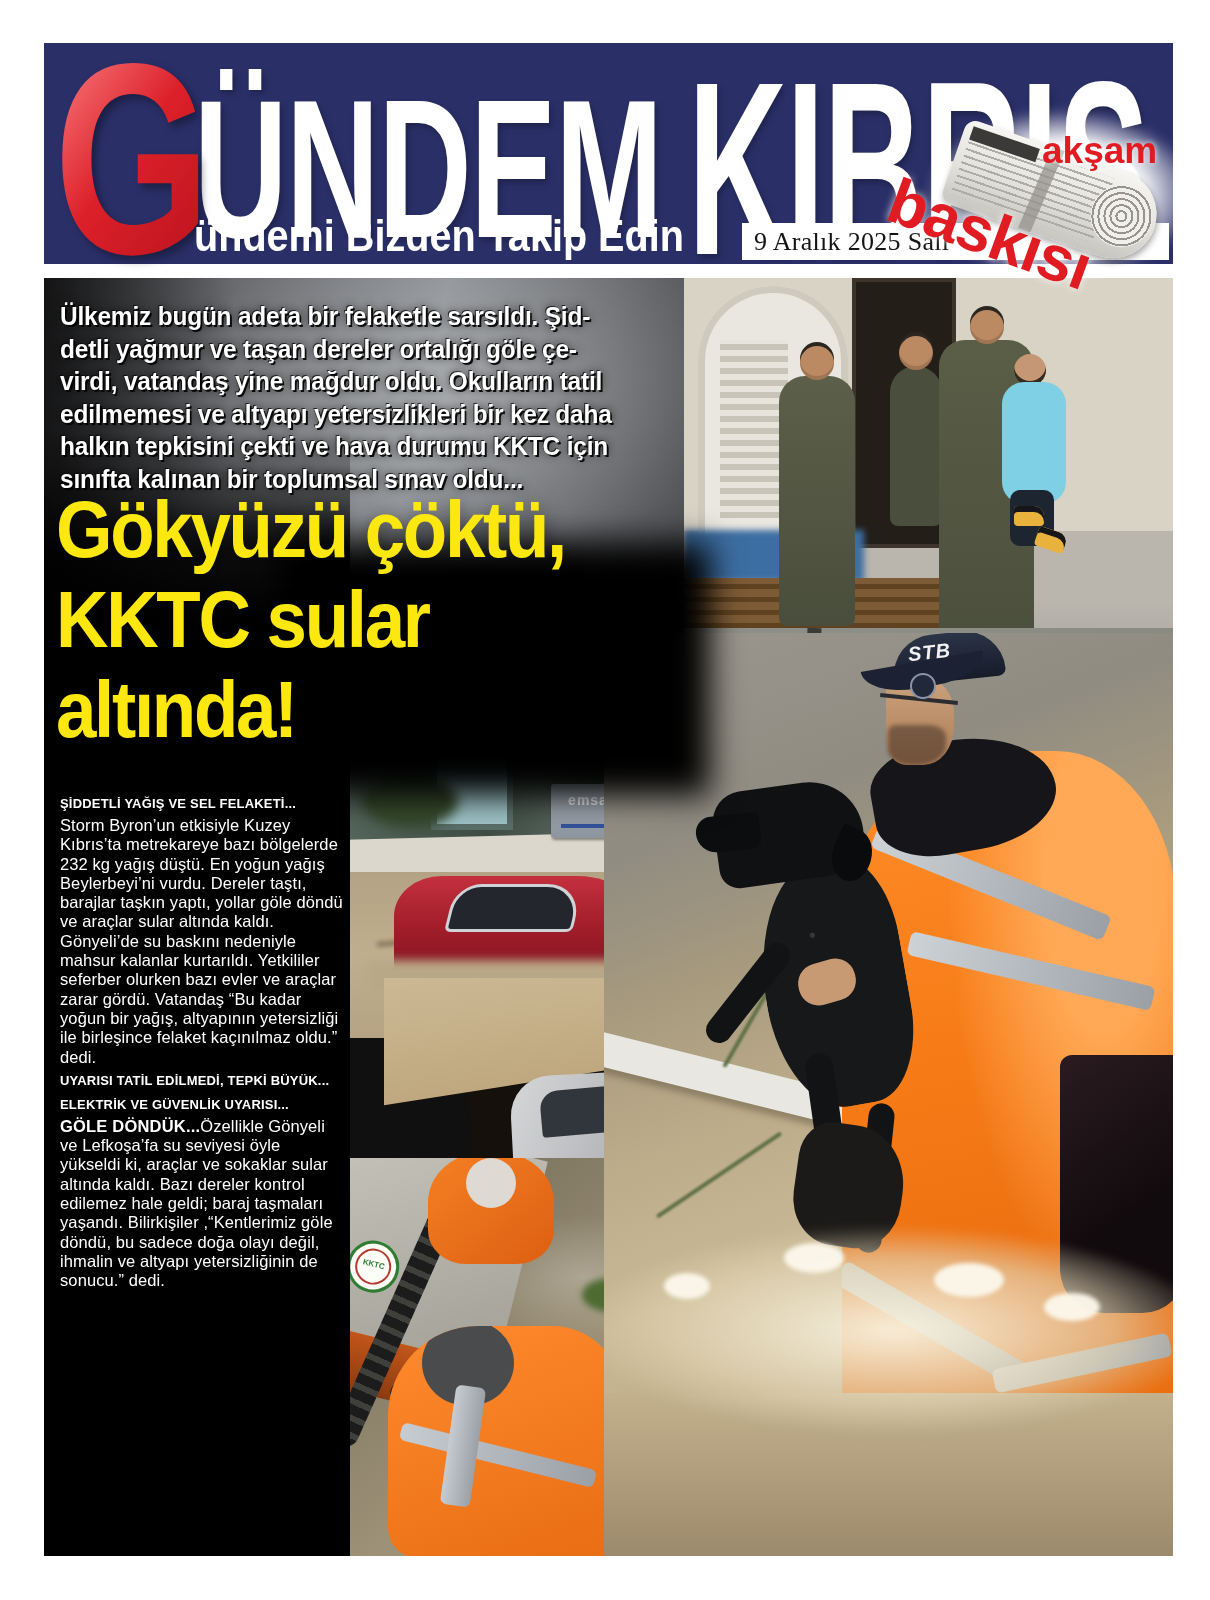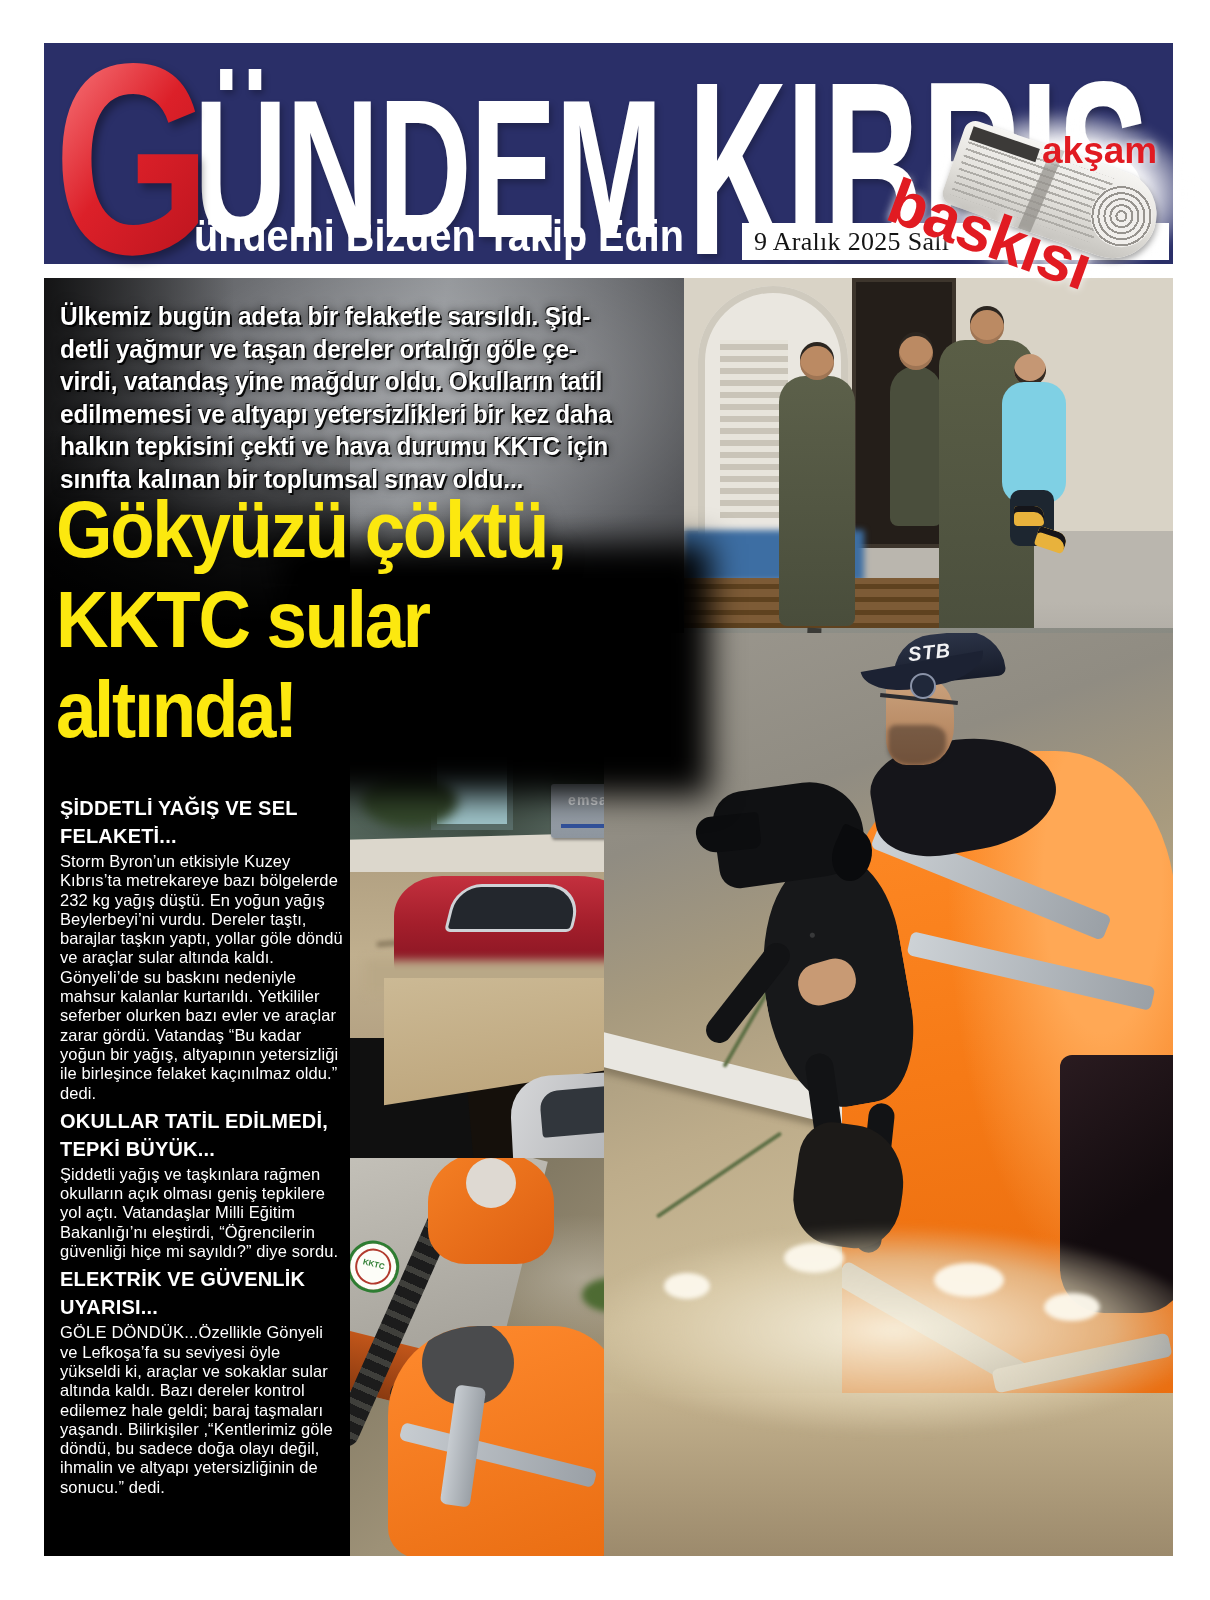--- a/index.html
+++ b/index.html
@@ -206,23 +206,23 @@
 
   
   .lead{left:16px;top:22px;z-index:20;color:#fff;font-weight:700;font-size:26px;line-height:32.5px;
       transform:scaleX(.94);transform-origin:left top;white-space:nowrap;letter-spacing:-.2px;
       text-shadow:2px 2px 0 rgba(0,0,0,.9),-1px -1px 0 rgba(0,0,0,.7),0 0 10px rgba(0,0,0,.8);}
   .headline{left:12px;top:207px;z-index:20;color:#fce80f;font-weight:800;font-size:79px;line-height:90px;
       transform:scaleX(.92);transform-origin:left top;white-space:nowrap;letter-spacing:-2.5px;
       text-shadow:0 4px 20px rgba(0,0,0,.55);}
   .article{left:16px;top:512px;width:284px;z-index:20;color:#fff;font-size:16.5px;line-height:19.3px;
       letter-spacing:.1px;}
-  .article h3{margin:4px 0 2px;font-size:20px;line-height:28px;font-weight:800;letter-spacing:.2px;}
+  .article h3{margin:4px 0 2px;font-size:13px;line-height:20px;font-weight:800;letter-spacing:.2px;}
   .article p{margin:0 0 2px;}
-  .article b{font-weight:400;letter-spacing:.2px;}
+  .article b{font-weight:700;letter-spacing:.2px;}
 </style>
 </head>
 <body>
 
 <div class="page">
 
   <div class="abs masthead">
     <div class="abs mast-g">G</div>
     <div class="abs mast-w1">ÜNDEM</div>
     <div class="abs mast-w2">KIBRIS</div>
@@ -386,20 +386,19 @@
 
     <div class="abs headline">
       <div>Gökyüzü çöktü,</div>
       <div>KKTC sular</div>
       <div>altında!</div>
     </div>
 
     <div class="abs article">
       <h3>ŞİDDETLİ YAĞIŞ VE SEL FELAKETİ...</h3>
       <p>Storm Byron’un etkisiyle Kuzey Kıbrıs’ta metrekareye bazı bölgelerde 232 kg yağış düştü. En yoğun yağış Beylerbeyi’ni vurdu. Dereler taştı, barajlar taşkın yaptı, yollar göle döndü ve araçlar sular altında kaldı. Gönyeli’de su baskını nedeniyle mahsur kalanlar kurtarıldı. Yetkililer seferber olurken bazı evler ve araçlar zarar gördü. Vatandaş “Bu kadar yoğun bir yağış, altyapının yetersizliği ile birleşince felaket kaçınılmaz oldu.” dedi.</p>
-      <h3>OKULLAR TATİL EDİLMEDİ, TEPKİ BÜYÜK...</h3>
-      <p>Şiddetli yağış ve taşkınlara rağmen okulların açık olması geniş tepkilere yol açtı. Vatandaşlar Milli Eğitim Bakanlığı’nı eleştirdi, “Öğrencilerin güvenliği hiçe mi sayıldı?” diye sordu.</p>
+      <h3>UYARISI TATİL EDİLMEDİ, TEPKİ BÜYÜK...</h3>
       <h3>ELEKTRİK VE GÜVENLİK UYARISI...</h3>
       <p><b>GÖLE DÖNDÜK...</b><span>Özellikle Gönyeli ve Lefkoşa’fa su seviyesi öyle yükseldi ki, araçlar ve sokaklar sular altında kaldı. Bazı dereler kontrol edilemez hale geldi; baraj taşmaları yaşandı. Bilirkişiler ,“Kentlerimiz göle döndü, bu sadece doğa olayı değil, ihmalin ve altyapı yetersizliğinin de sonucu.” dedi.</span></p>
     </div>
 
   </div>
 </div>
 
 </body></html>

